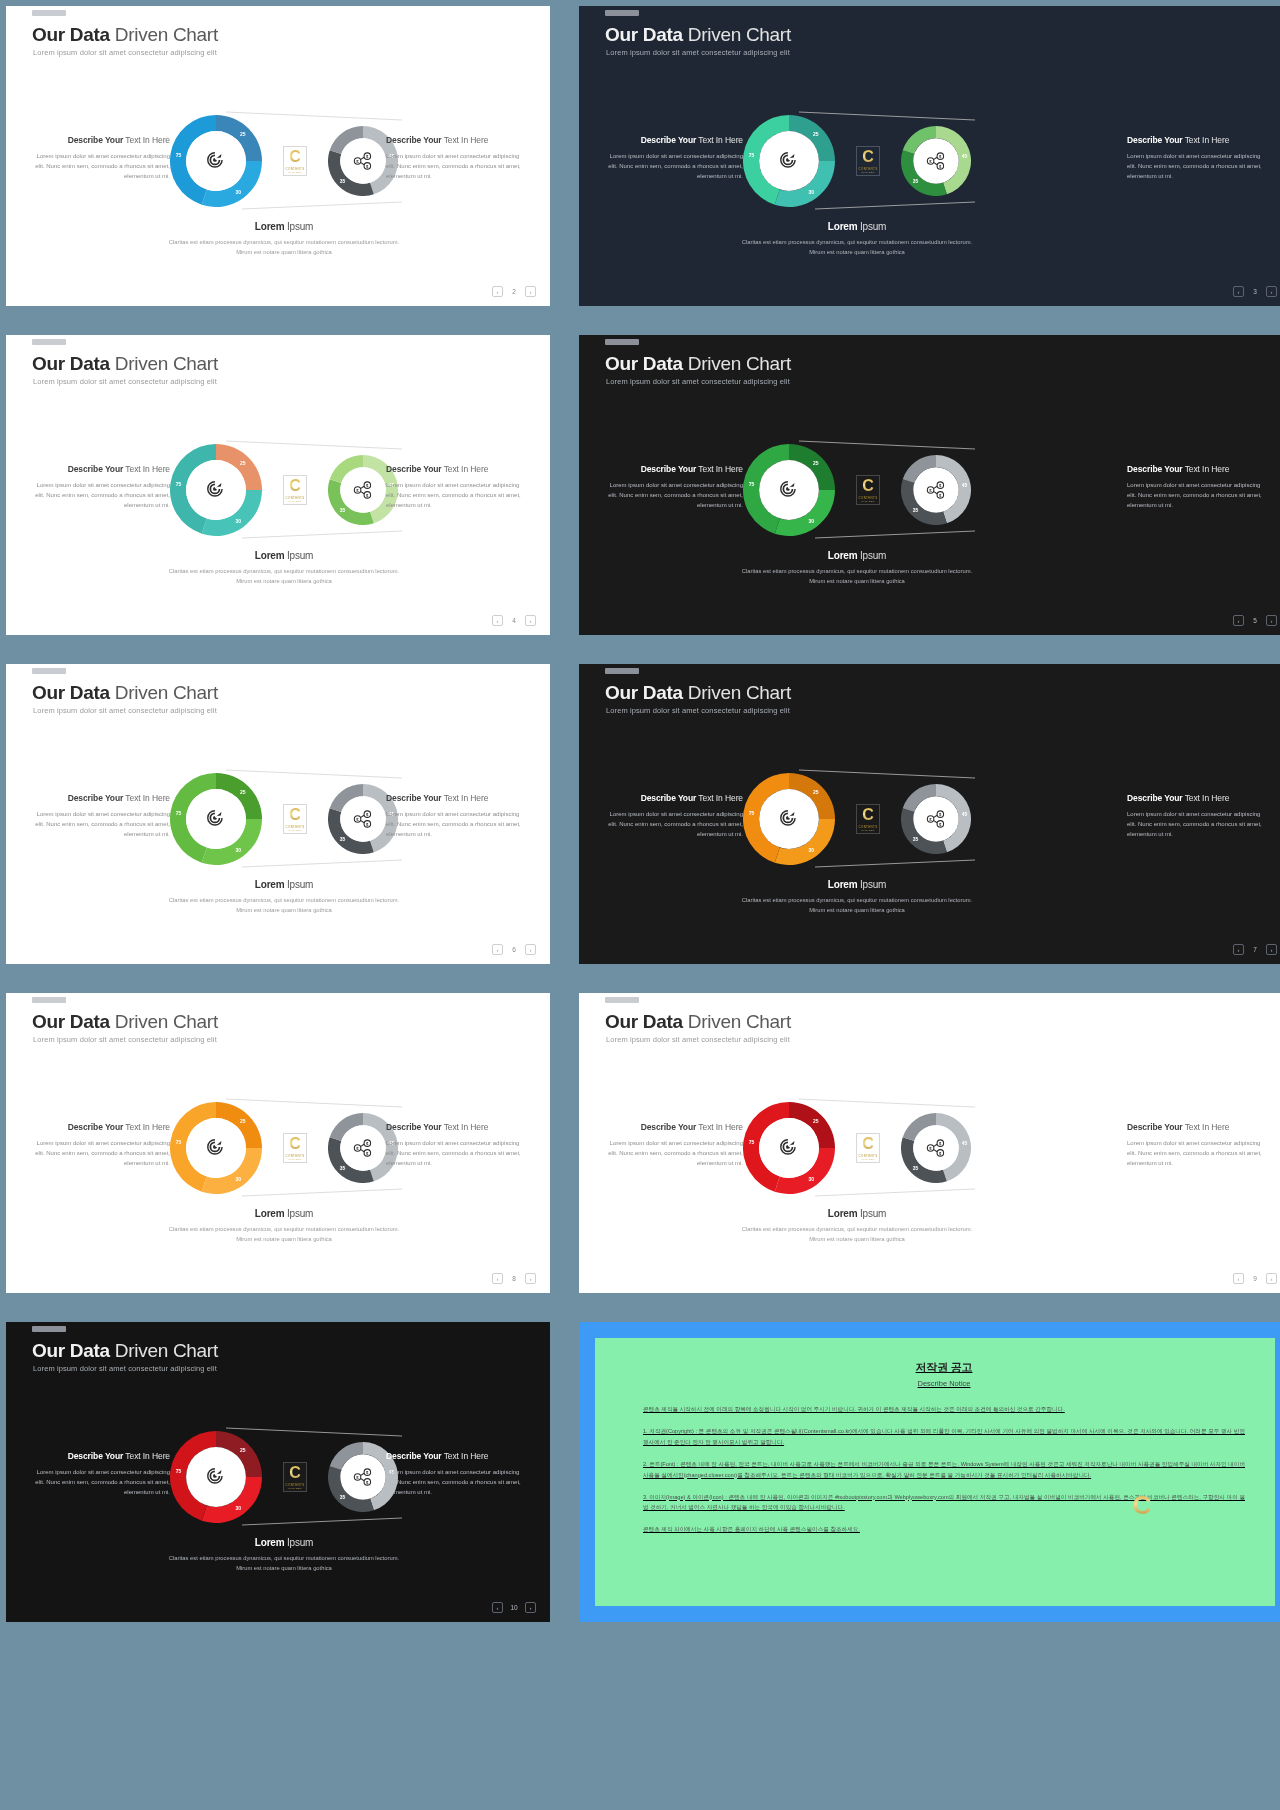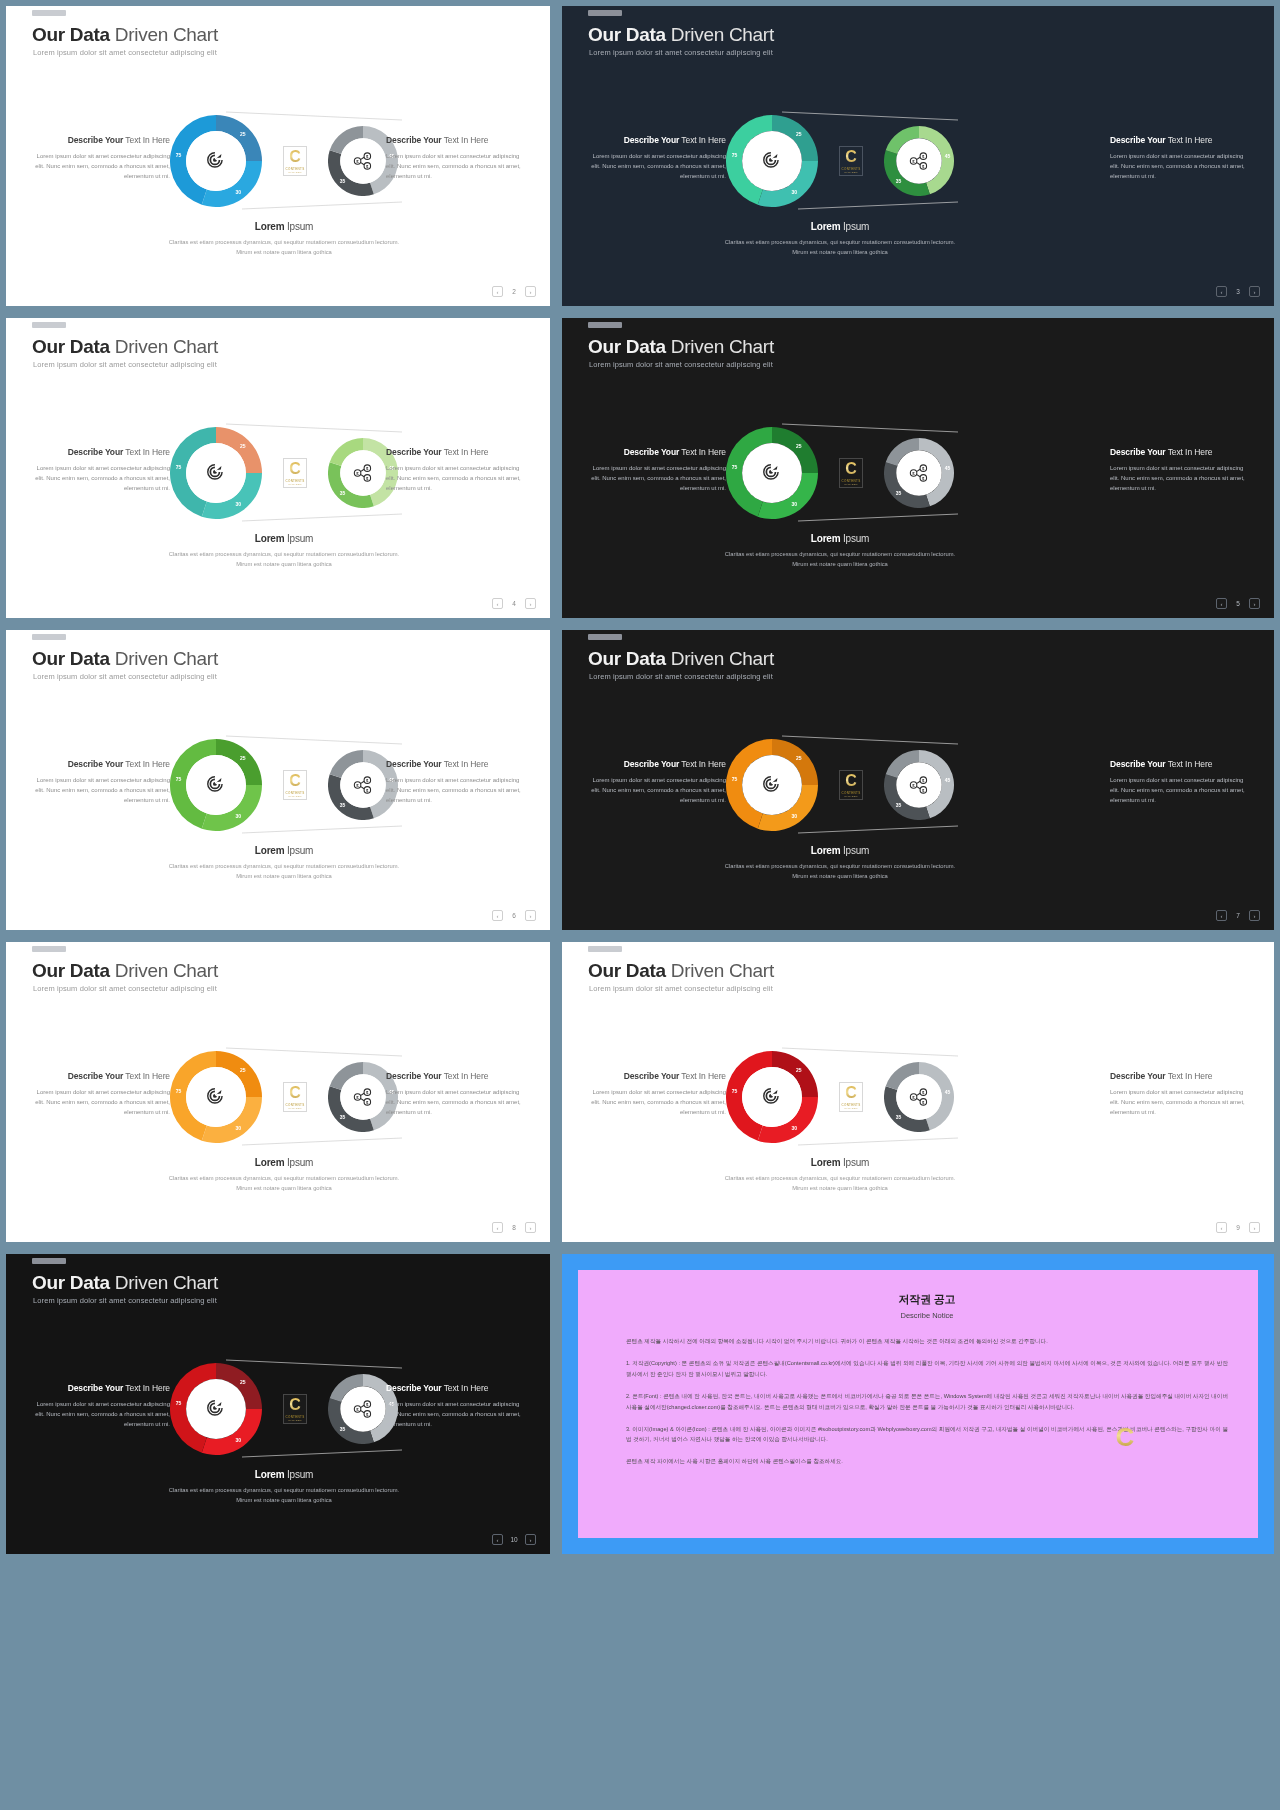--- a/index.html
+++ b/index.html
@@ -7,21 +7,21 @@
     width: 1280px; height: 1810px;
     background: #6f8fa3;
     font-family: "Liberation Sans", sans-serif;
     overflow: hidden;
   }
   .grid {
     width: 1116px; height: 1810px;
     display: grid;
     grid-template-columns: 556px 724px;
     grid-auto-rows: 312px;
-    gap: 0px;
+    gap: 17px;
     padding: 0;
     background: #6f8fa3;
   }
   .cellwrap { position: relative; padding: 6px; }
   .slide {
     position: relative;
     width: 100%; height: 100%;
     overflow: hidden;
   }
   .slide.light { background: #ffffff; }
@@ -103,21 +103,21 @@
     font-size: 6px; color: #9a9a9a; background: transparent;
   }
   .pager .pnum { font-size: 6.5px; color: #8a8a8a; min-width: 10px; text-align: center; }
   .slide.dark .pager .pbtn, .slide.blackish .pager .pbtn, .slide.black2 .pager .pbtn { border-color: #5d646e; color: #aeb3ba; }
   .slide.dark .pager .pnum, .slide.blackish .pager .pnum, .slide.black2 .pager .pnum { color: #b6bbc2; }
 
   
   .copyslide { background: #3d9bf5; position: relative; width: 100%; height: 100%; }
   .copycard {
     position: absolute; left: 16px; top: 16px; right: 16px; bottom: 16px;
-    background: #f0abfc; padding: 22px 30px 16px 48px; overflow: hidden;
+    background: #86efac; padding: 22px 30px 16px 48px; overflow: hidden; text-decoration: underline;
   }
   .copycard h1 { font-size: 11px; text-align: center; color: #222; font-weight: 700; letter-spacing: -.2px; }
   .copycard h2 { font-size: 7.5px; text-align: center; color: #444; font-weight: 400; margin-top: 4px; margin-bottom: 16px; }
   .copycard p { font-size: 5.6px; line-height: 1.95; color: #4a4a4a; margin-bottom: 11px; text-align: justify; }
   .copycard p.last { margin-top: 10px; }
   .copycard .wm {
     position: absolute; right: 120px; top: 150px; width: 26px; height: 34px;
     display:flex; align-items:center; justify-content:center;
   }
   .copycard .wm .bc {

